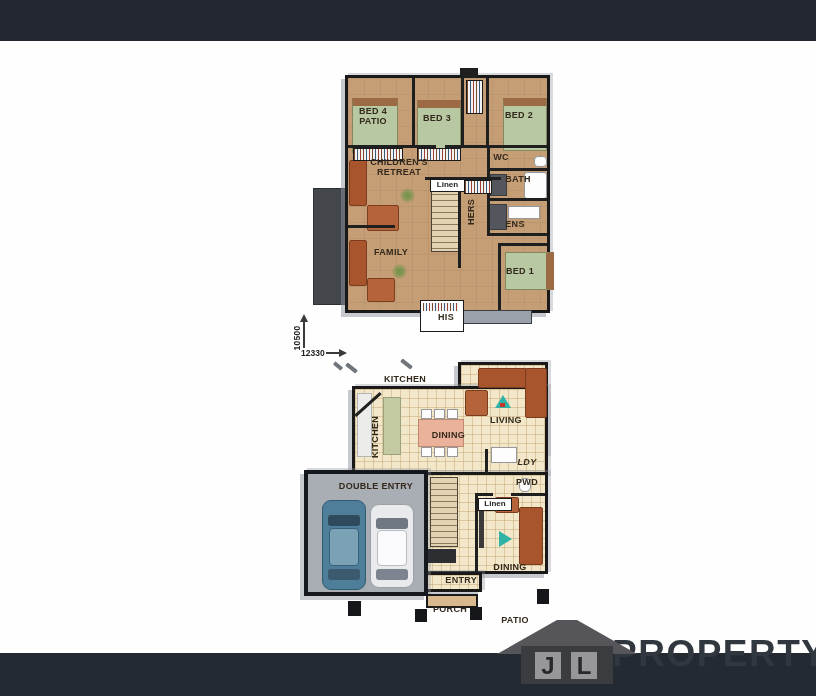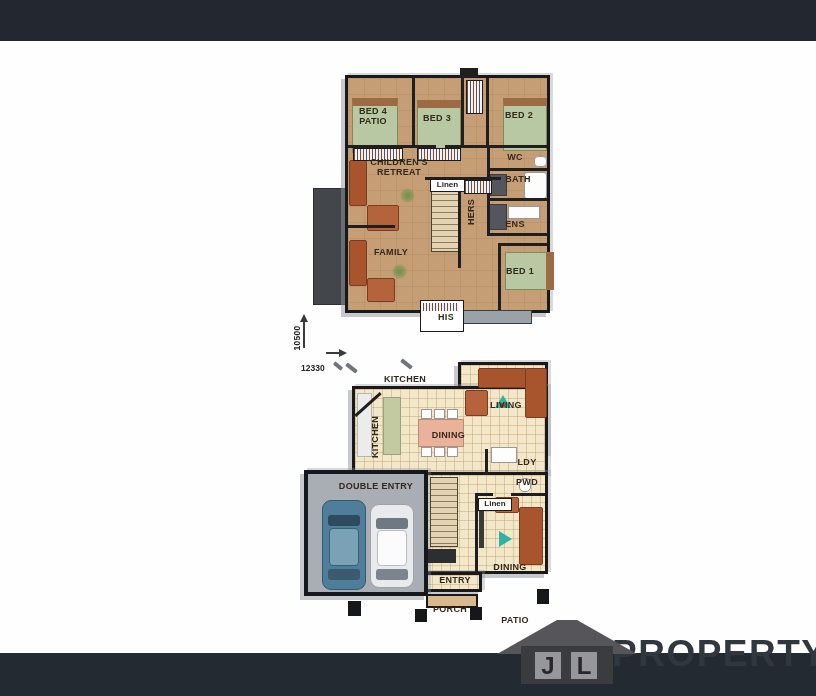--- a/index.html
+++ b/index.html
@@ -133,37 +133,37 @@
       <div style="position:absolute;left:112px;top:232px;width:70px;height:12px;background:#9aa1a8;border:1px solid #3a3d42;z-index:1;"></div>
     </div>
   </div>
 
   <div class="lbl" style="left:345px;top:106px;width:56px;">
     <span>BED 4</span><br>
     <span>PATIO</span>
   </div>
   <div class="lbl" style="left:415px;top:113px;width:44px;">BED 3</div>
   <div class="lbl" style="left:496px;top:110px;width:46px;">BED 2</div>
-  <div class="lbl" style="left:502px;top:152px;width:26px;text-align:center;">WC</div>
+  <div class="lbl" style="left:488px;top:152px;width:26px;text-align:center;">WC</div>
   <div class="lbl" style="left:500px;top:174px;width:36px;">BATH</div>
   <div class="lbl" style="left:362px;top:157px;width:74px;">
     <span>CHILDREN'S</span><br>
     <span>RETREAT</span>
   </div>
   <div class="linen-box" style="left:430px;top:179px;width:33px;height:11px;">Linen</div>
   <div class="lbl rot" style="left:453px;top:207px;width:36px;">HERS</div>
   <div class="lbl" style="left:500px;top:219px;width:30px;">ENS</div>
   <div class="lbl" style="left:365px;top:247px;width:52px;">FAMILY</div>
   <div class="lbl" style="left:498px;top:266px;width:44px;">BED 1</div>
   <div class="lbl" style="left:428px;top:312px;width:36px;">HIS</div>
 
   <div class="dim-line" style="left:303px;top:321px;width:2px;height:27px;"></div>
   <div class="arrow-up" style="left:300px;top:314px;"></div>
   <div class="dim-text rot lbl" style="left:279px;top:333px;width:36px;">10500</div>
-  <div class="dim-text" style="left:301px;top:348px;margin-top:15px;">12330</div>
+  <div class="dim-text" style="left:301px;top:348px;">12330</div>
   <div class="dim-line" style="left:326px;top:352px;width:13px;height:2px;"></div>
   <div class="arrow-right" style="left:339px;top:349px;"></div>
   <div class="slash" style="left:333px;top:364px;transform:rotate(40deg);width:10px;"></div>
 
   <div class="plan" style="left:300px;top:358px;width:262px;height:266px;">
 
     <div class="slash" style="left:45px;top:8px;transform:rotate(38deg);"></div>
     <div class="slash" style="left:100px;top:4px;transform:rotate(38deg);"></div>
 
     <div class="bldg floor-tile" style="left:158px;top:4px;width:90px;height:96px;">
@@ -221,27 +221,27 @@
 
     <div class="pillar" style="left:48px;top:243px;width:13px;height:15px;"></div>
     <div class="pillar" style="left:115px;top:251px;width:12px;height:13px;"></div>
     <div class="pillar" style="left:170px;top:249px;width:12px;height:13px;"></div>
     <div class="pillar" style="left:237px;top:231px;width:12px;height:15px;"></div>
   </div>
 
   <div class="lbl" style="left:375px;top:374px;width:60px;">KITCHEN</div>
   <div class="lbl rot" style="left:350px;top:432px;width:50px;">KITCHEN</div>
   <div class="lbl" style="left:415px;top:430px;width:50px;text-align:right;">DINING</div>
-  <div class="lbl" style="left:480px;top:400px;width:52px;">LIVING</div>
-  <div class="lbl" style="left:512px;top:457px;width:30px;">LDY</div>
+  <div class="lbl" style="left:480px;top:415px;width:52px;">LIVING</div>
+  <div class="lbl" style="left:512px;top:457px;width:30px;font-style:italic;">LDY</div>
   <div class="lbl" style="left:512px;top:477px;width:30px;">PWD</div>
   <div class="linen-box" style="left:478px;top:498px;width:32px;height:11px;">Linen</div>
   <div class="lbl" style="left:487px;top:562px;width:46px;">DINING</div>
   <div class="lbl" style="left:330px;top:481px;width:92px;">DOUBLE ENTRY</div>
-  <div class="lbl" style="left:433px;top:575px;width:44px;">ENTRY</div>
+  <div class="lbl" style="left:433px;top:575px;width:44px;text-align:right;">ENTRY</div>
   <div class="lbl" style="left:492px;top:587px;width:46px;margin-top:28px;">PATIO</div>
   <div class="lbl" style="left:424px;top:604px;width:52px;">PORCH</div>
 
 
   <svg id="logo-house" width="140" height="72" viewBox="0 0 140 72">
     <path d="M0 38 L60 4 L80 4 L140 38 Z" fill="#56565a"></path>
     <rect x="24" y="30" width="92" height="38" fill="#3b3c40"></rect>
     <rect x="38" y="36" width="26" height="27" fill="#97979b"></rect>
     <rect x="74" y="36" width="26" height="27" fill="#97979b"></rect>
     <text x="51" y="58" text-anchor="middle" font-size="24" font-weight="bold" fill="#27282c" font-family="Liberation Sans, sans-serif">J</text>

